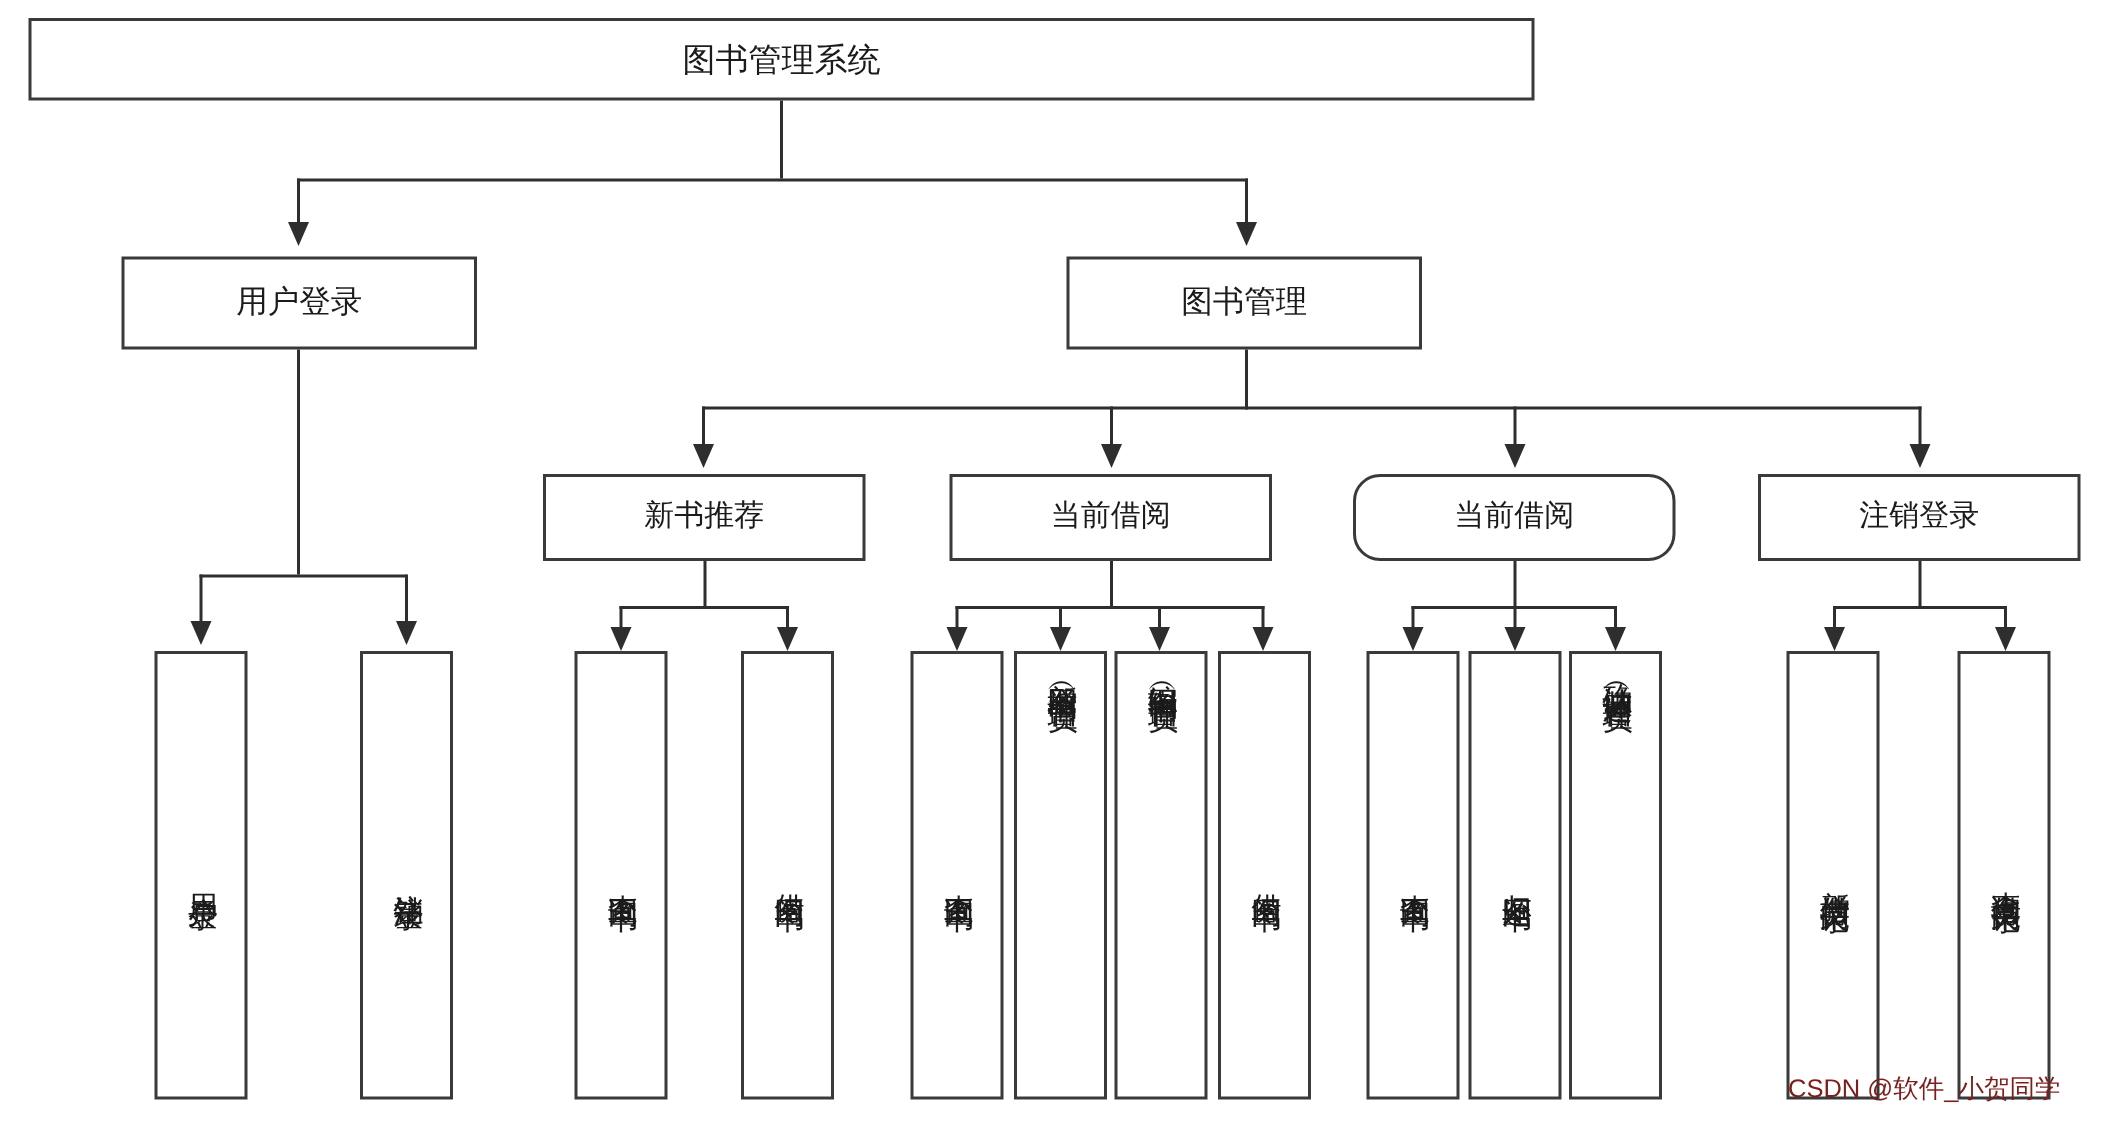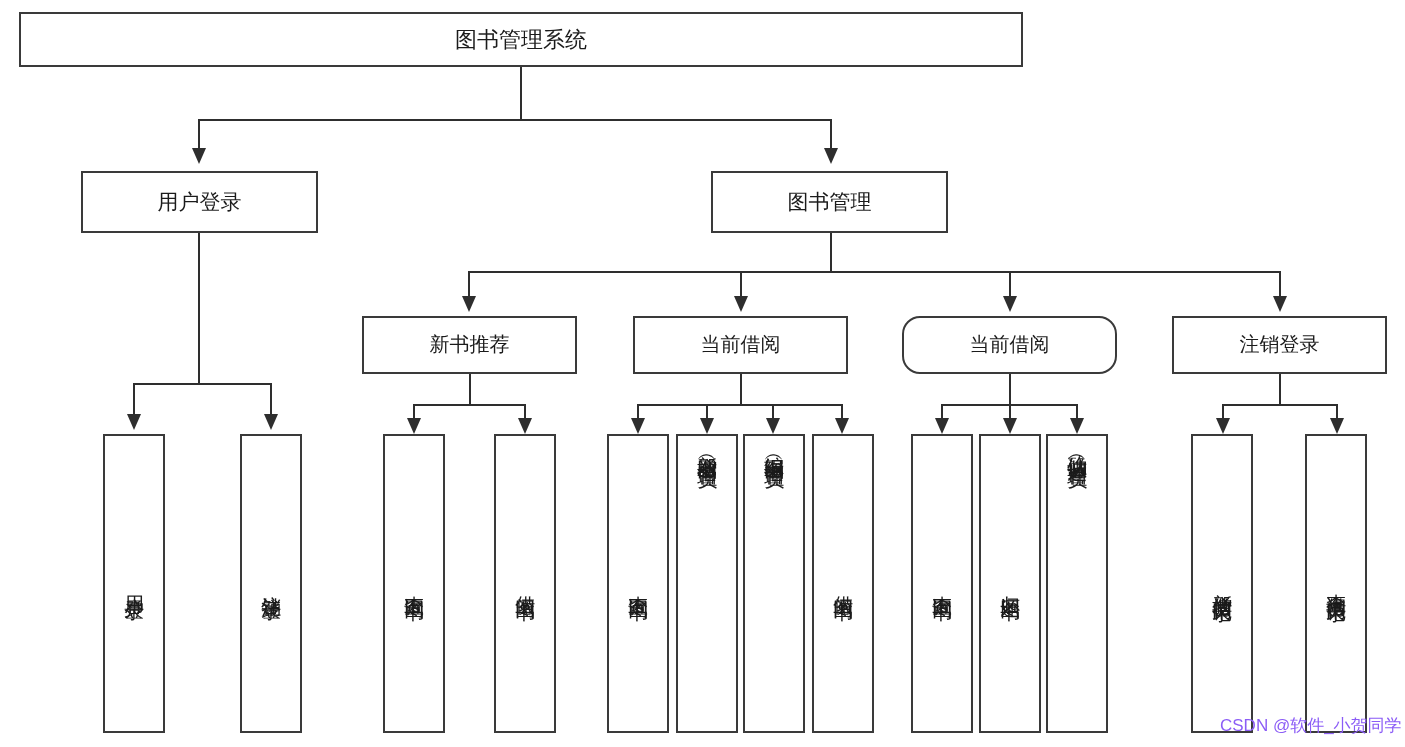--- a/index.html
+++ b/index.html
@@ -58,25 +58,24 @@
   .arrow {
     position: absolute;
     width: 0;
     height: 0;
     border-left: 7px solid transparent;
     border-right: 7px solid transparent;
     border-top: 16px solid #2e2e2e;
   }
   .watermark {
     position: absolute;
-    color: #8b5cf6;
+    color: #7f1d1d;
     font-size: 17px;
     white-space: nowrap;
     user-select: none;
-    padding-left: 28px;
   }
 </style>
 </head>
 <body>
 
 <div id="canvas">
 
   <div class="node lvl1" style="left:19px; top:12px; width:1004px; height:55px;">
     <span>图书管理系统</span>
   </div>

